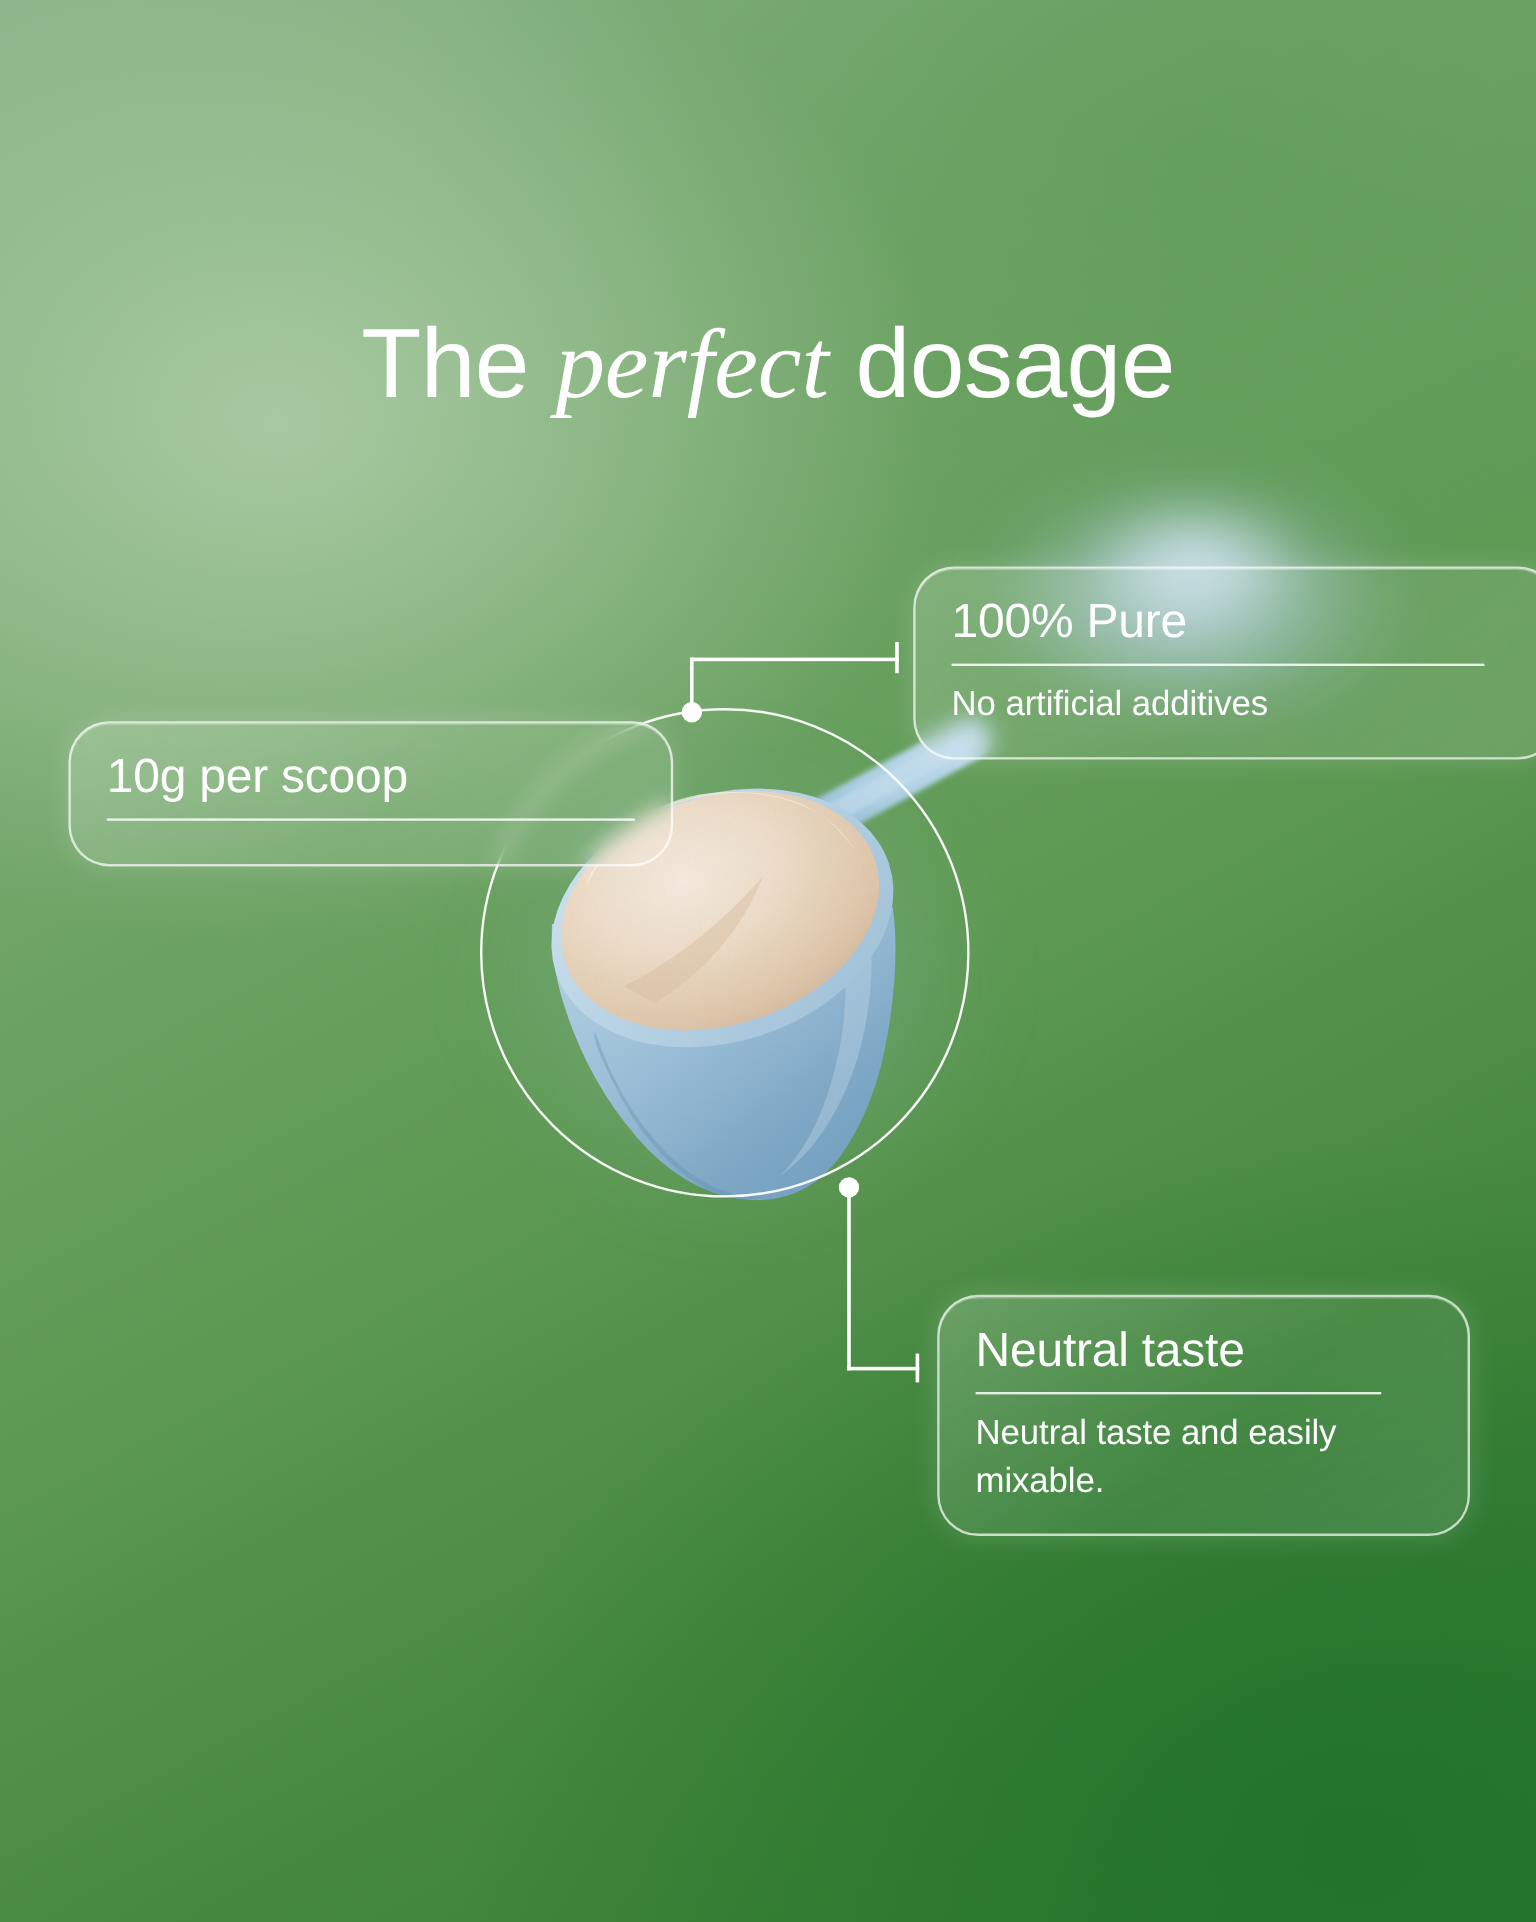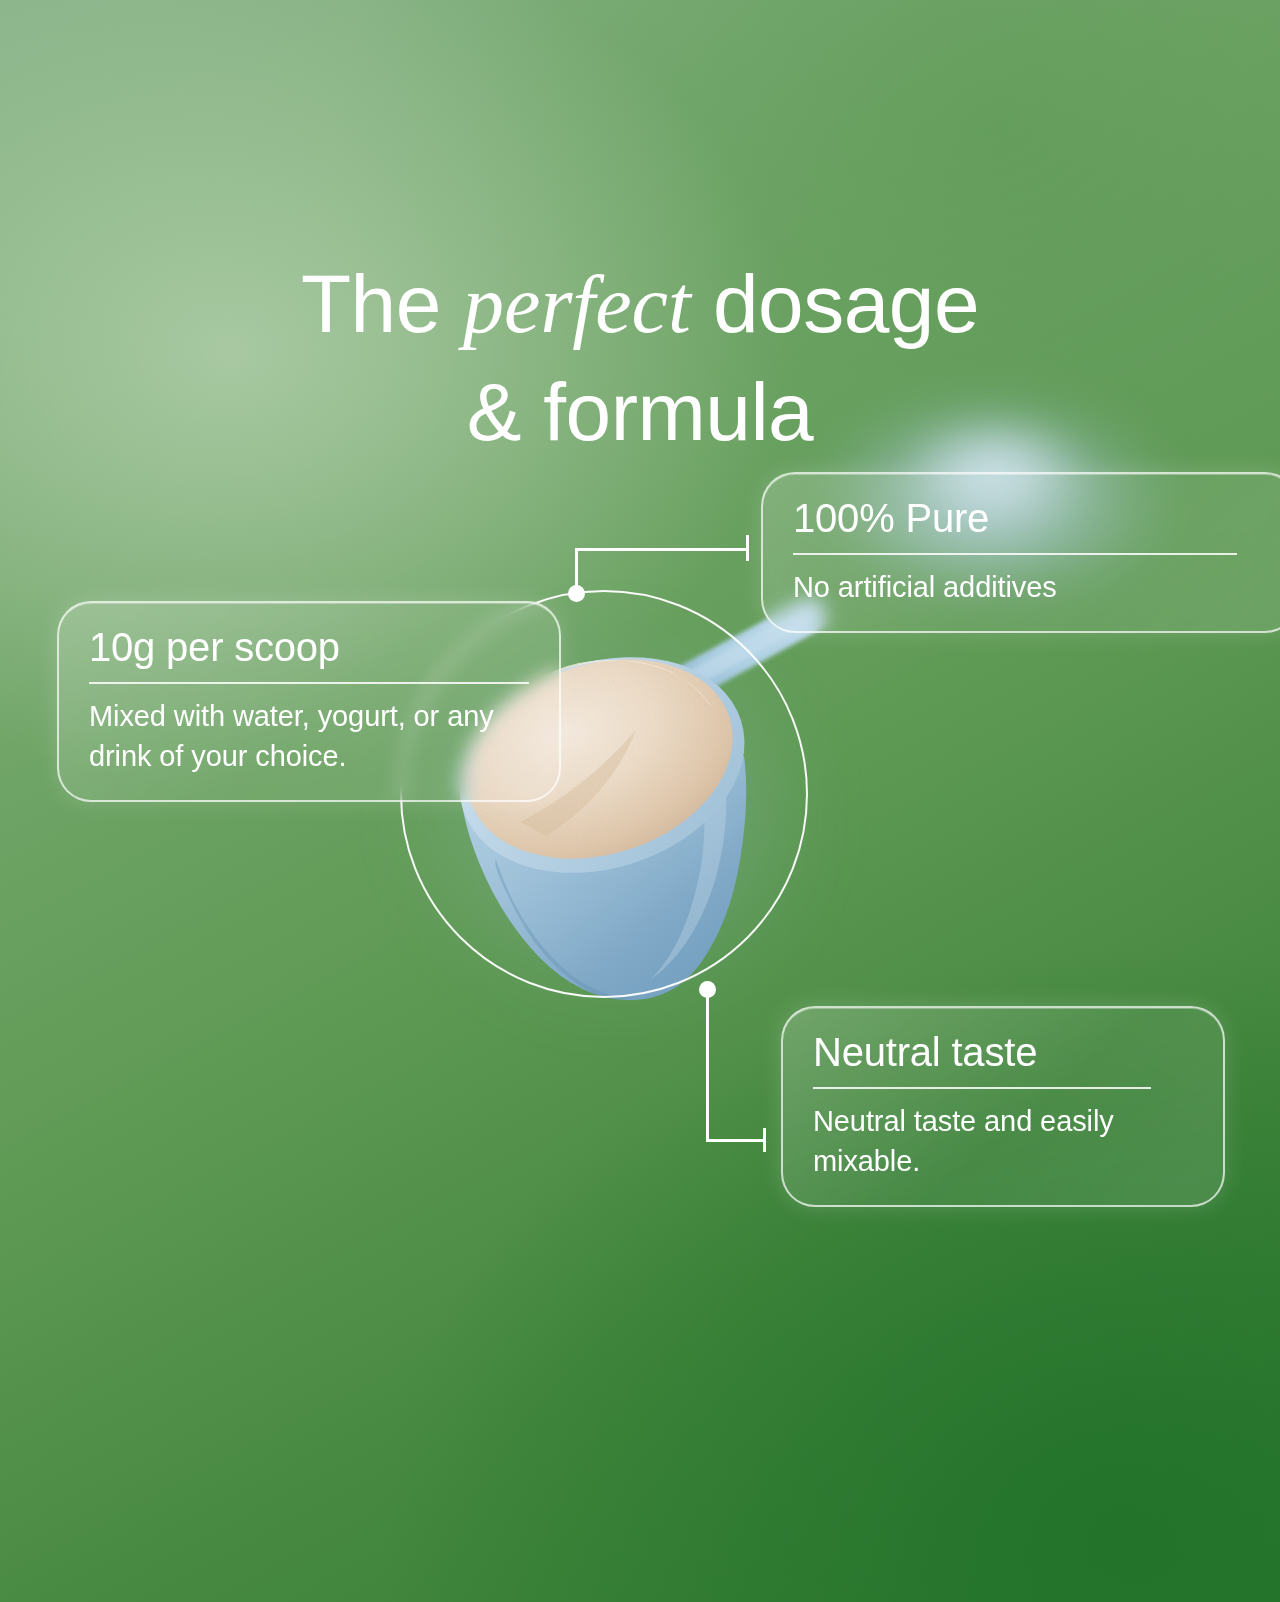--- a/index.html
+++ b/index.html
@@ -138,33 +138,33 @@
     line-height: 1.38;
     letter-spacing: -0.1px;
   }
 
   
   #card-pure   { left: 761px; top: 472px;  width: 538px; }
   #card-pure .card-rule { margin-right: 30px; }
 
   #card-dosage { left: 57px;  top: 601px;  width: 504px; }
 
-  #card-taste  { left: 781px; top: 1006px; width: 444px; }
+  #card-taste  { left: 781px; top: 1079px; width: 444px; }
   #card-taste .card-rule { margin-right: 42px; }
 </style>
 </head>
 <body>
 
 <div id="poster">
 
   <div class="glow glow-bowl"></div>
   <div class="glow glow-handle"></div>
   <div class="glow glow-handle2"></div>
 
-  <h1 class="headline"><span>The </span><span class="em">perfect</span><span> dosage</span><br><span>&amp; formula</span></h1>
+  <h1 class="headline"><span>The </span><span class="em">perfect</span><span> dosage</span><br></h1>
 
   <svg id="scoop" viewBox="0 0 470 470">
     <defs>
       <linearGradient id="gHandle" x1="0" y1="1" x2="1" y2="0">
         <stop offset="0%" stop-color="#8cb4d0"></stop>
         <stop offset="45%" stop-color="#aed0e3"></stop>
         <stop offset="100%" stop-color="#c3dded"></stop>
       </linearGradient>
       <linearGradient id="gBowl" x1="0.05" y1="0" x2="0.95" y2="1">
         <stop offset="0%" stop-color="#b6d2e4"></stop>
@@ -241,21 +241,20 @@
 
   <div class="card" id="card-pure">
     <div class="card-title">100% Pure</div>
     <div class="card-rule"></div>
     <div class="card-body">No artificial additives</div>
   </div>
 
   <div class="card" id="card-dosage">
     <div class="card-title">10g per scoop</div>
     <div class="card-rule"></div>
-    <div class="card-body">Mixed with water, yogurt, or any drink of your choice.</div>
   </div>
 
   <div class="card" id="card-taste">
     <div class="card-title">Neutral taste</div>
     <div class="card-rule"></div>
     <div class="card-body">Neutral taste and easily mixable.</div>
   </div>
 
 </div>
 

